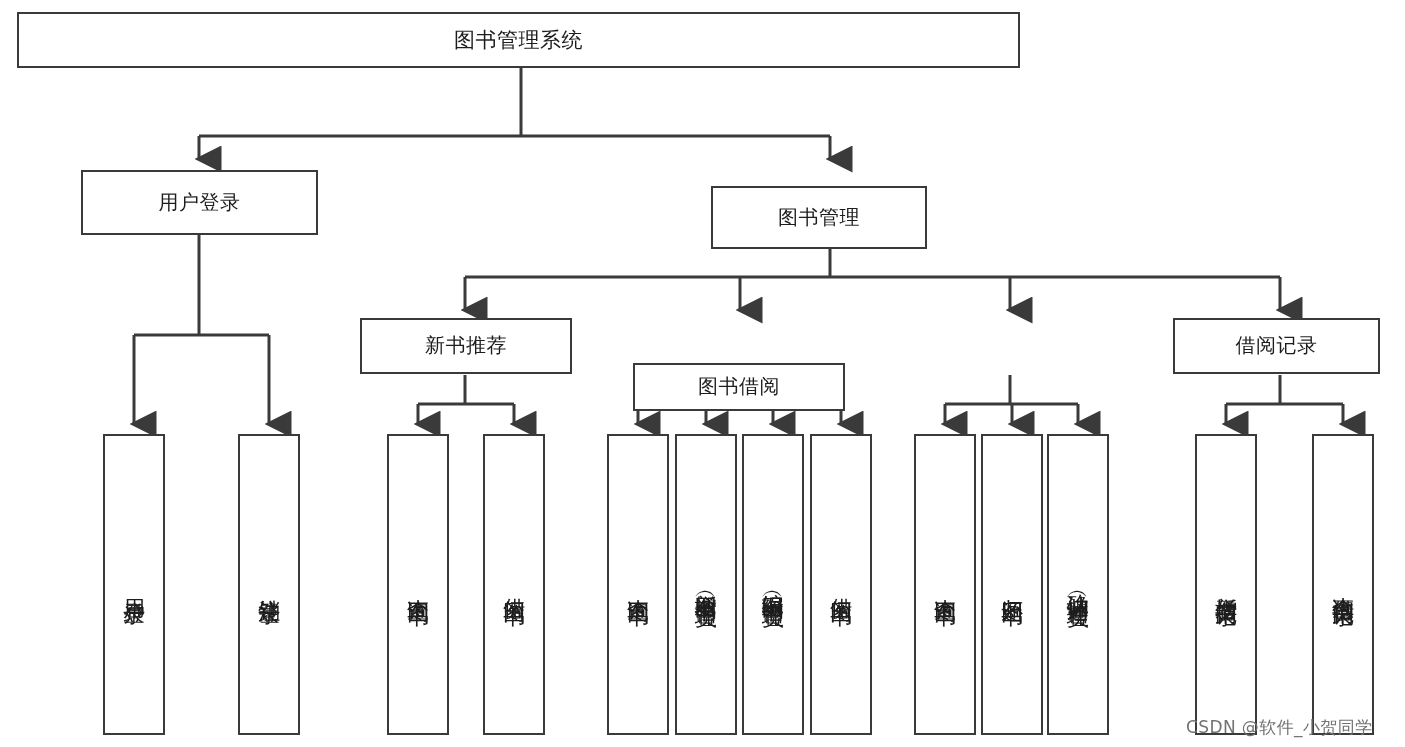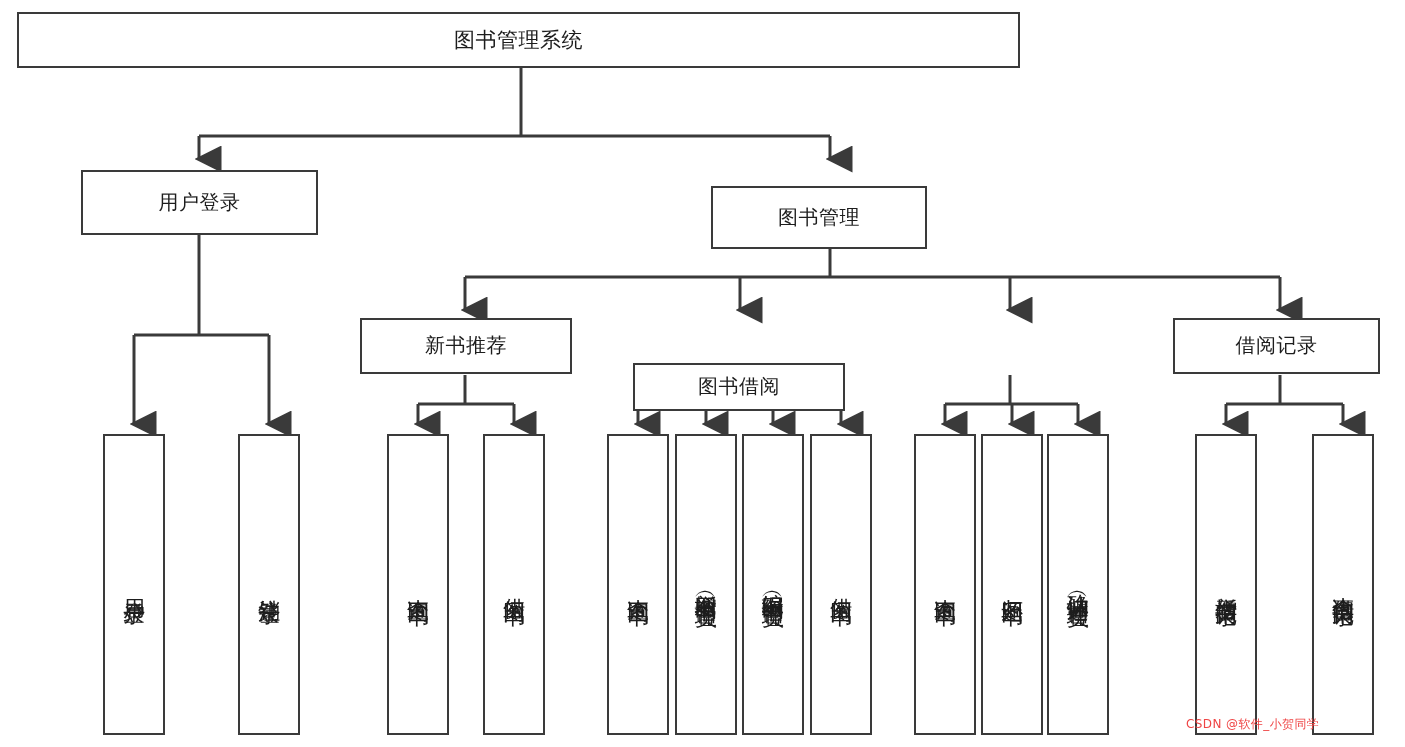--- a/index.html
+++ b/index.html
@@ -60,22 +60,22 @@
     white-space: nowrap;
   }
   .node.leaf.tall .label {
     line-height: 1.26;
   }
 
   .watermark {
     position: absolute;
     left: 1186px;
     top: 716px;
-    font-size: 12px;
-    color: #ef4444;
+    font-size: 17px;
+    color: #737373;
     white-space: nowrap;
     z-index: 5;
     letter-spacing: 0.4px;
   }
 </style>
 </head>
 <body>
 
 <div id="canvas">
 

